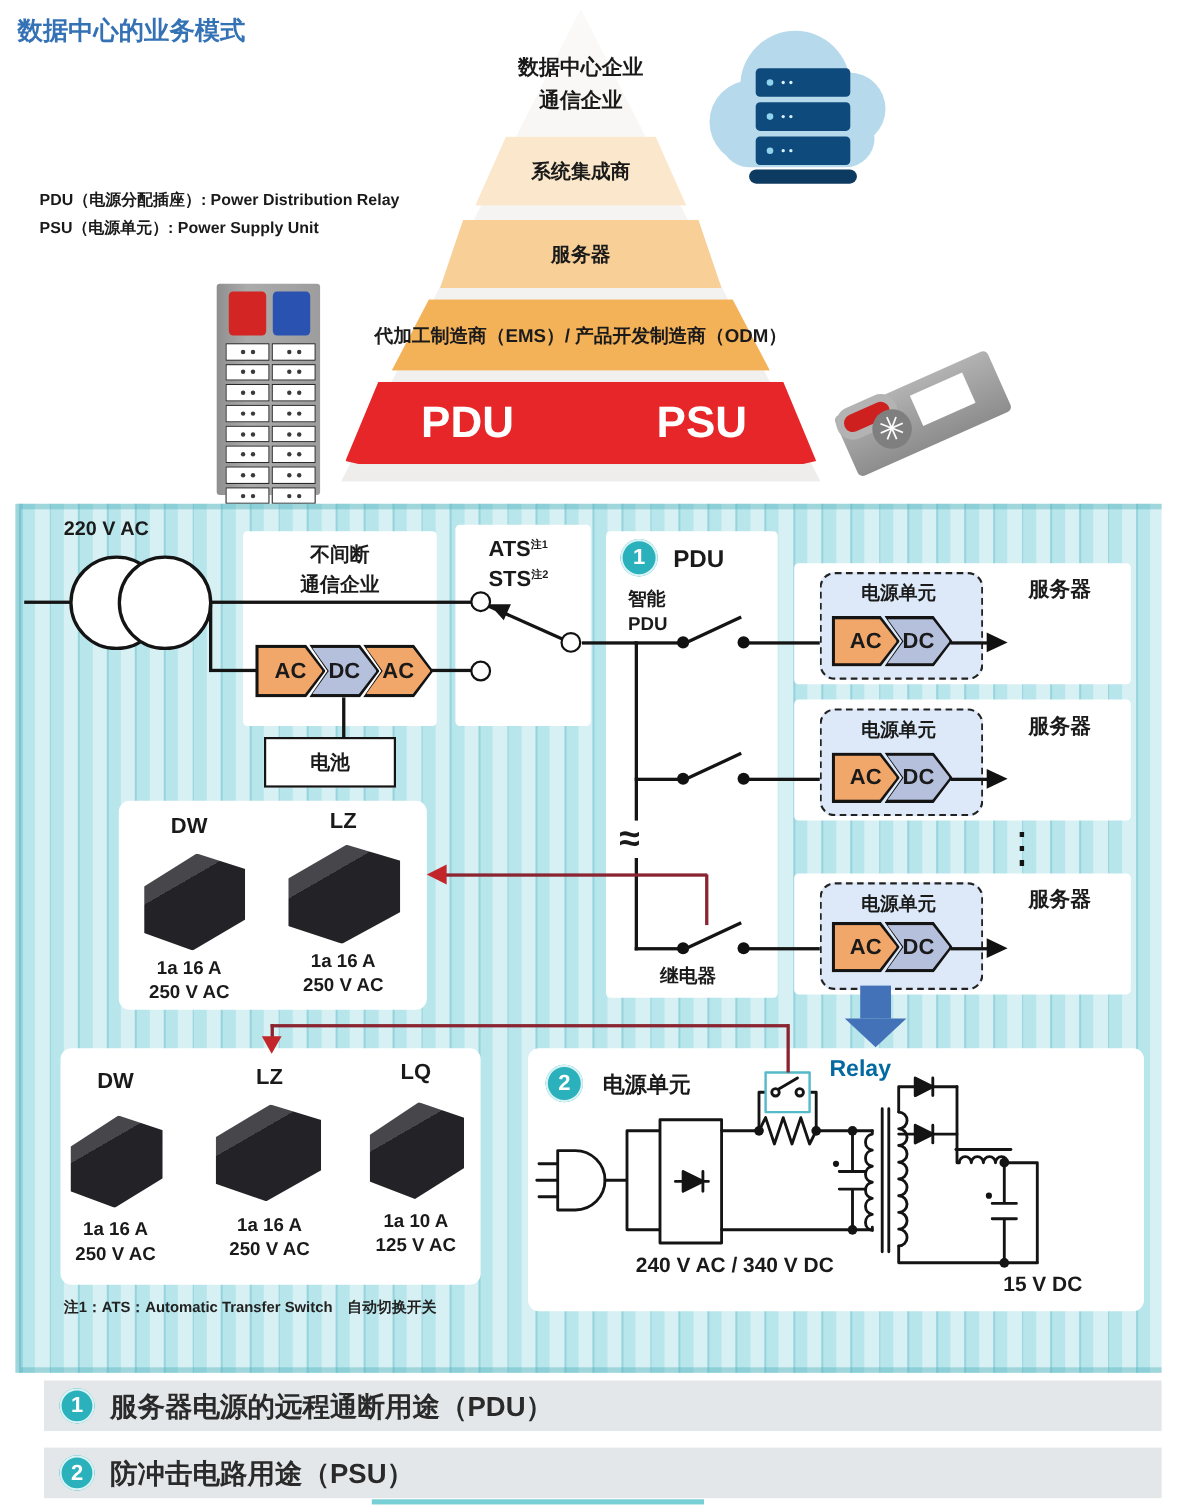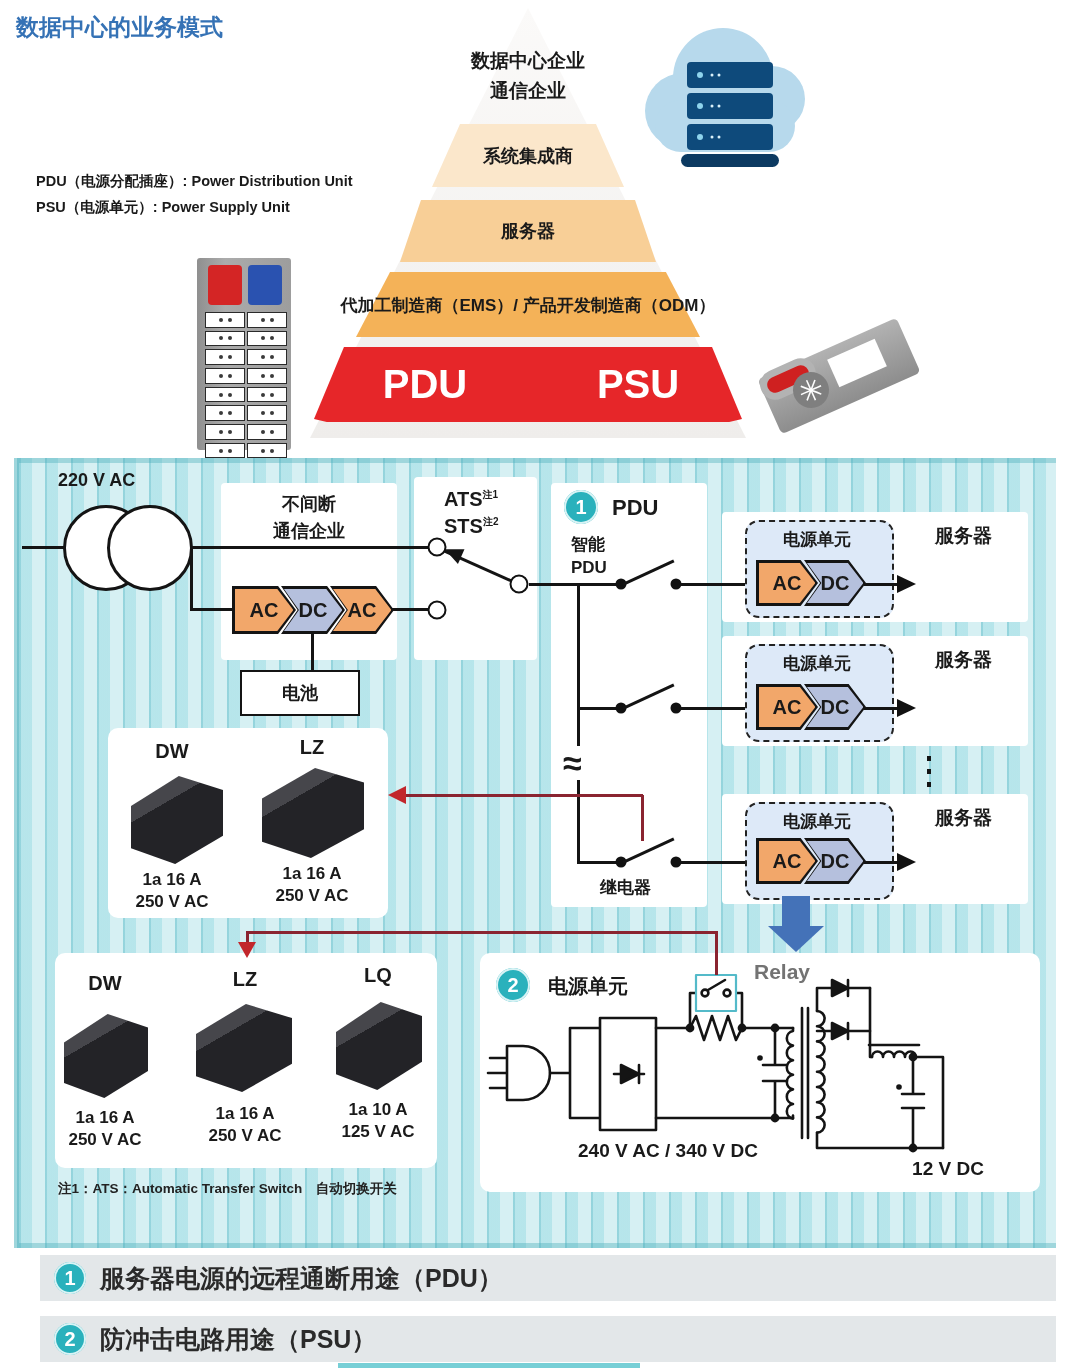--- a/index.html
+++ b/index.html
@@ -49,21 +49,21 @@
   .fn{position:absolute;font-size:13.5px;font-weight:700;color:#222;white-space:nowrap;}
   sup{font-size:10px;font-weight:700;}
 </style>
 </head>
 <body>
 
 <div id="canvas">
 
   <div class="lbl" style="left:16px;top:12px;font-size:23px;color:#3572b5;">数据中心的业务模式</div>
 
-  <div class="lbl" style="left:36px;top:172px;font-size:14.5px;font-weight:600;">PDU（电源分配插座）: Power Distribution Unit</div>
+  <div class="lbl" style="left:36px;top:172px;font-size:14.5px;font-weight:600;">PDU（电源分配插座）: Power Distribution Relay</div>
   <div class="lbl" style="left:36px;top:198px;font-size:14.5px;font-weight:600;">PSU（电源单元）: Power Supply Unit</div>
 
   <div class="band" style="left:310px;top:8px;width:436px;height:430px;background:linear-gradient(#fbfaf9,#efedeb);clip-path:polygon(50% 0,100% 100%,0 100%);"></div>
   <div class="lbl" style="left:528px;top:48px;transform:translateX(-50%);font-size:19px;">数据中心企业</div>
   <div class="lbl" style="left:528px;top:78px;transform:translateX(-50%);font-size:19px;">通信企业</div>
   <div class="band" style="left:432px;top:124px;width:192px;height:63px;background:#fbe7cb;clip-path:polygon(14.6% 0,85.4% 0,100% 100%,0 100%);">
     <span class="lbl" style="position:static;font-size:18px;">系统集成商</span>
   </div>
   <div class="band" style="left:400px;top:200px;width:256px;height:62px;background:#f8cf97;clip-path:polygon(8.2% 0,91.8% 0,100% 100%,0 100%);">
     <span class="lbl" style="position:static;font-size:18px;">服务器</span>
@@ -295,23 +295,23 @@
           <circle cx="295" cy="165" r="4.4"></circle>
         <circle cx="433" cy="104" r="4.4"></circle>
           <circle cx="433" cy="195" r="4.4"></circle>
       </g>
     </g>
   </svg>
   <div class="badge" style="left:496px;top:968px;">
       <span>2</span>
     </div>
   <div class="lbl" style="left:548px;top:973px;font-size:20px;">电源单元</div>
-  <div class="lbl" style="left:754px;top:960px;font-size:21px;color:#737373;">Relay</div>
+  <div class="lbl" style="left:754px;top:960px;font-size:21px;color:#0369a1;">Relay</div>
   <div class="lbl" style="left:668px;top:1140px;transform:translateX(-50%);font-size:19px;">240 V AC / 340 V DC</div>
-  <div class="lbl" style="left:948px;top:1158px;transform:translateX(-50%);font-size:19px;">12 V DC</div>
+  <div class="lbl" style="left:948px;top:1158px;transform:translateX(-50%);font-size:19px;">15 V DC</div>
 
   <div class="vl rl" style="left:641px;top:795px;height:46px;"></div>
   <div class="hl rl" style="left:404px;top:794px;width:239px;"></div>
   <div class="abs" style="left:388px;top:786px;width:0;height:0;border-top:9px solid transparent;border-bottom:9px solid transparent;border-right:18px solid #c2262b;"></div>
   <div class="vl rl" style="left:715px;top:931px;height:44px;"></div>
   <div class="hl rl" style="left:246px;top:931px;width:471px;"></div>
   <div class="vl rl" style="left:246px;top:931px;height:13px;"></div>
   <div class="abs" style="left:238px;top:942px;width:0;height:0;border-left:9px solid transparent;border-right:9px solid transparent;border-top:16px solid #c2262b;"></div>
 
   <div class="abs" style="left:782px;top:896px;width:28px;height:30px;background:#4472b8;"></div>

